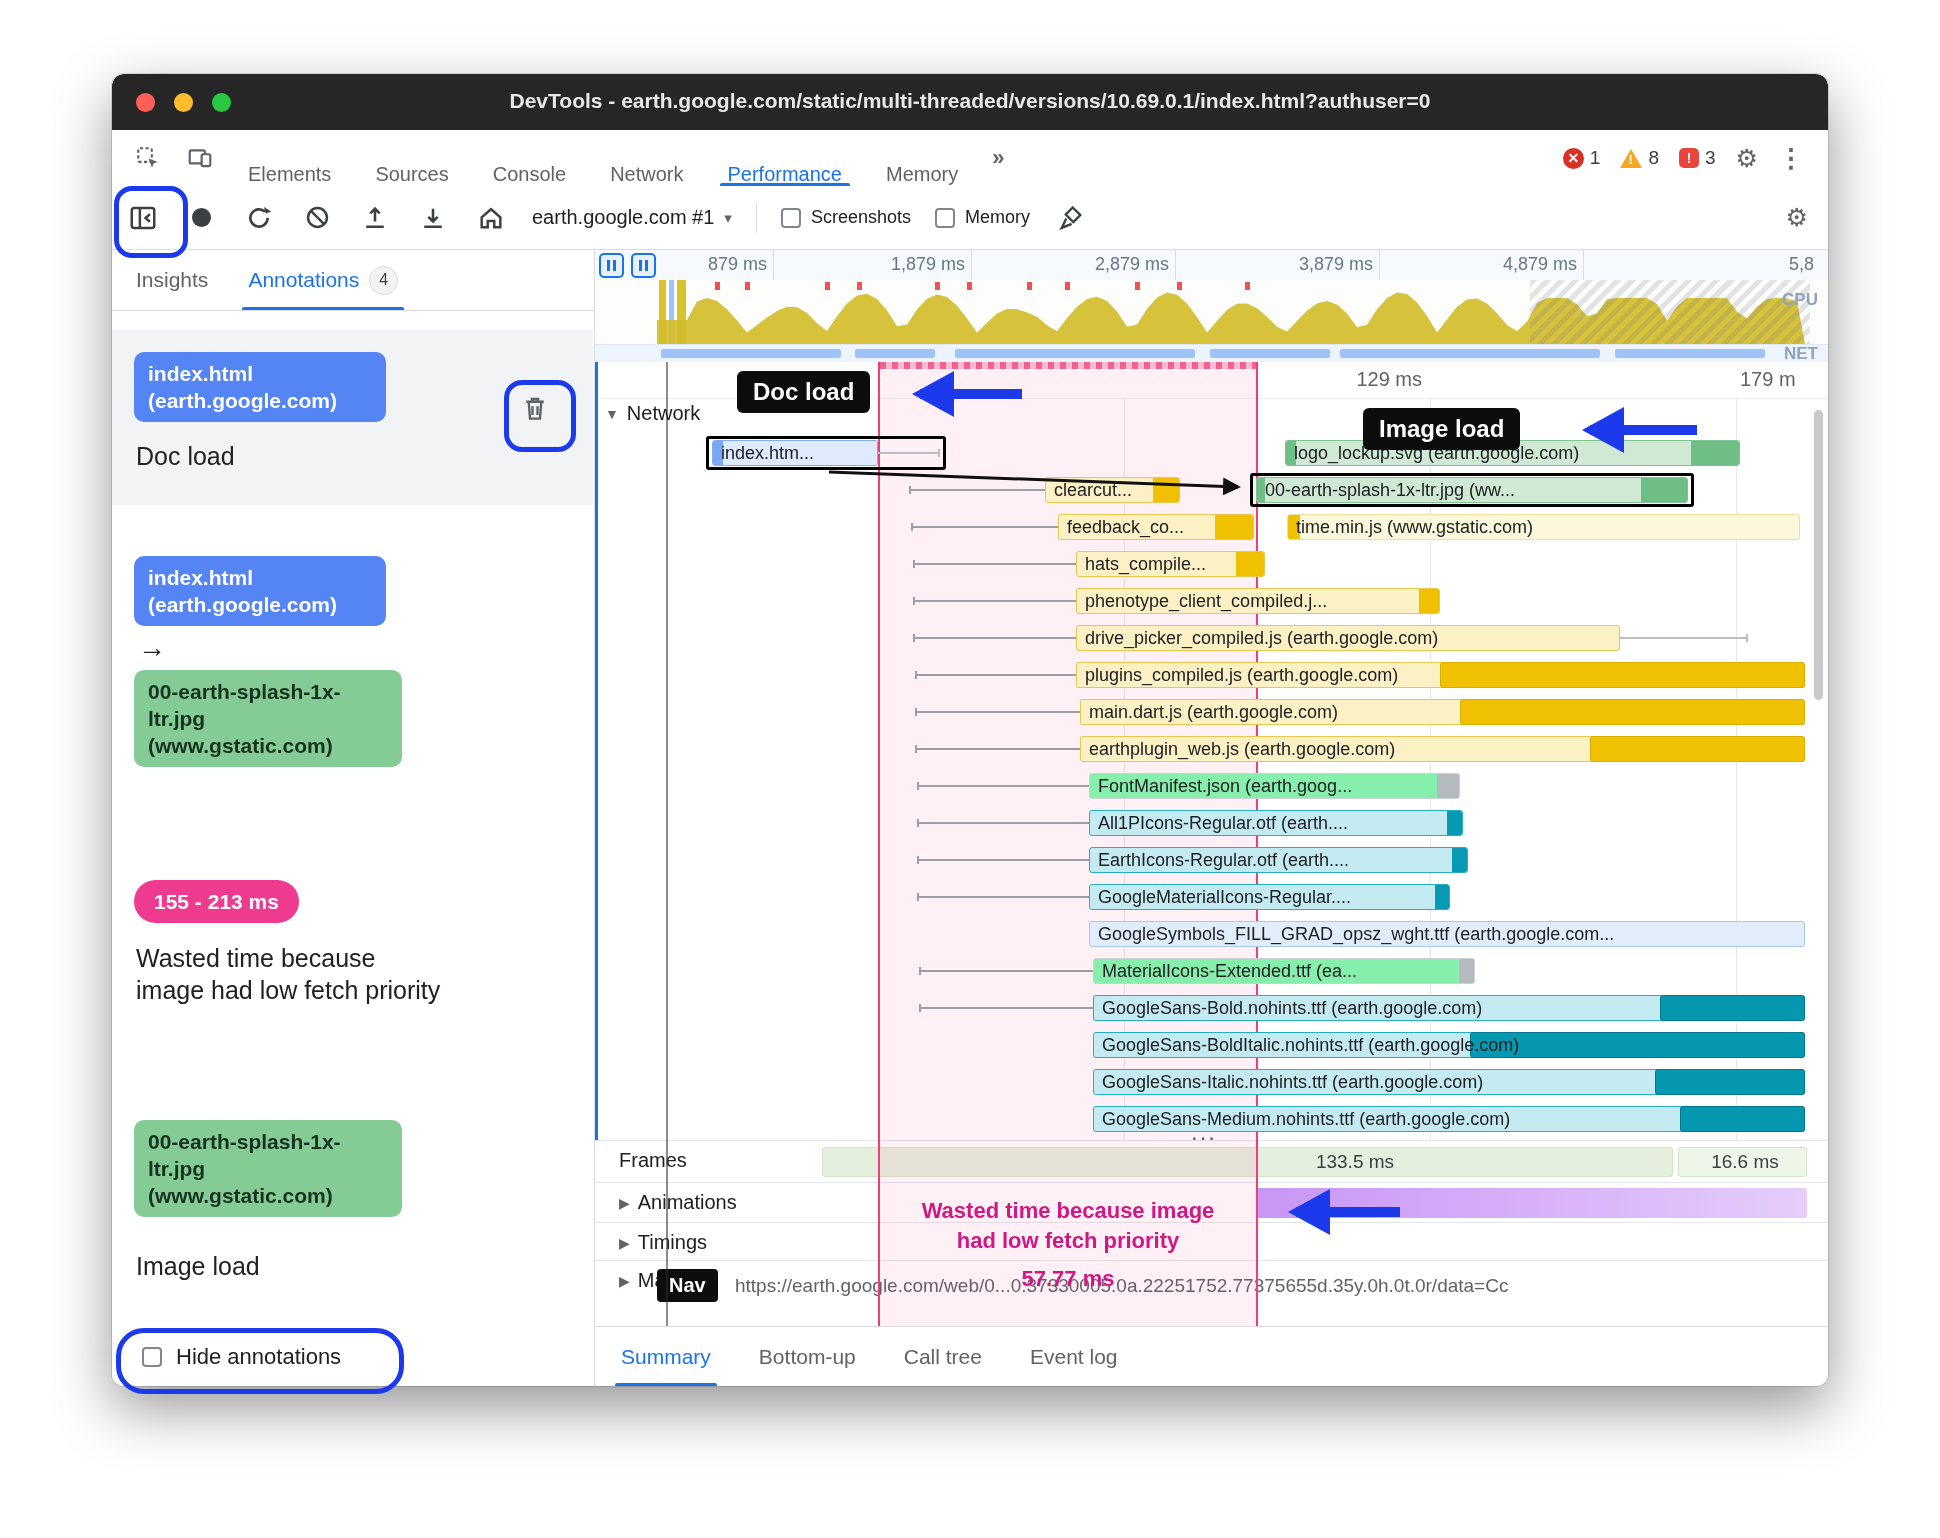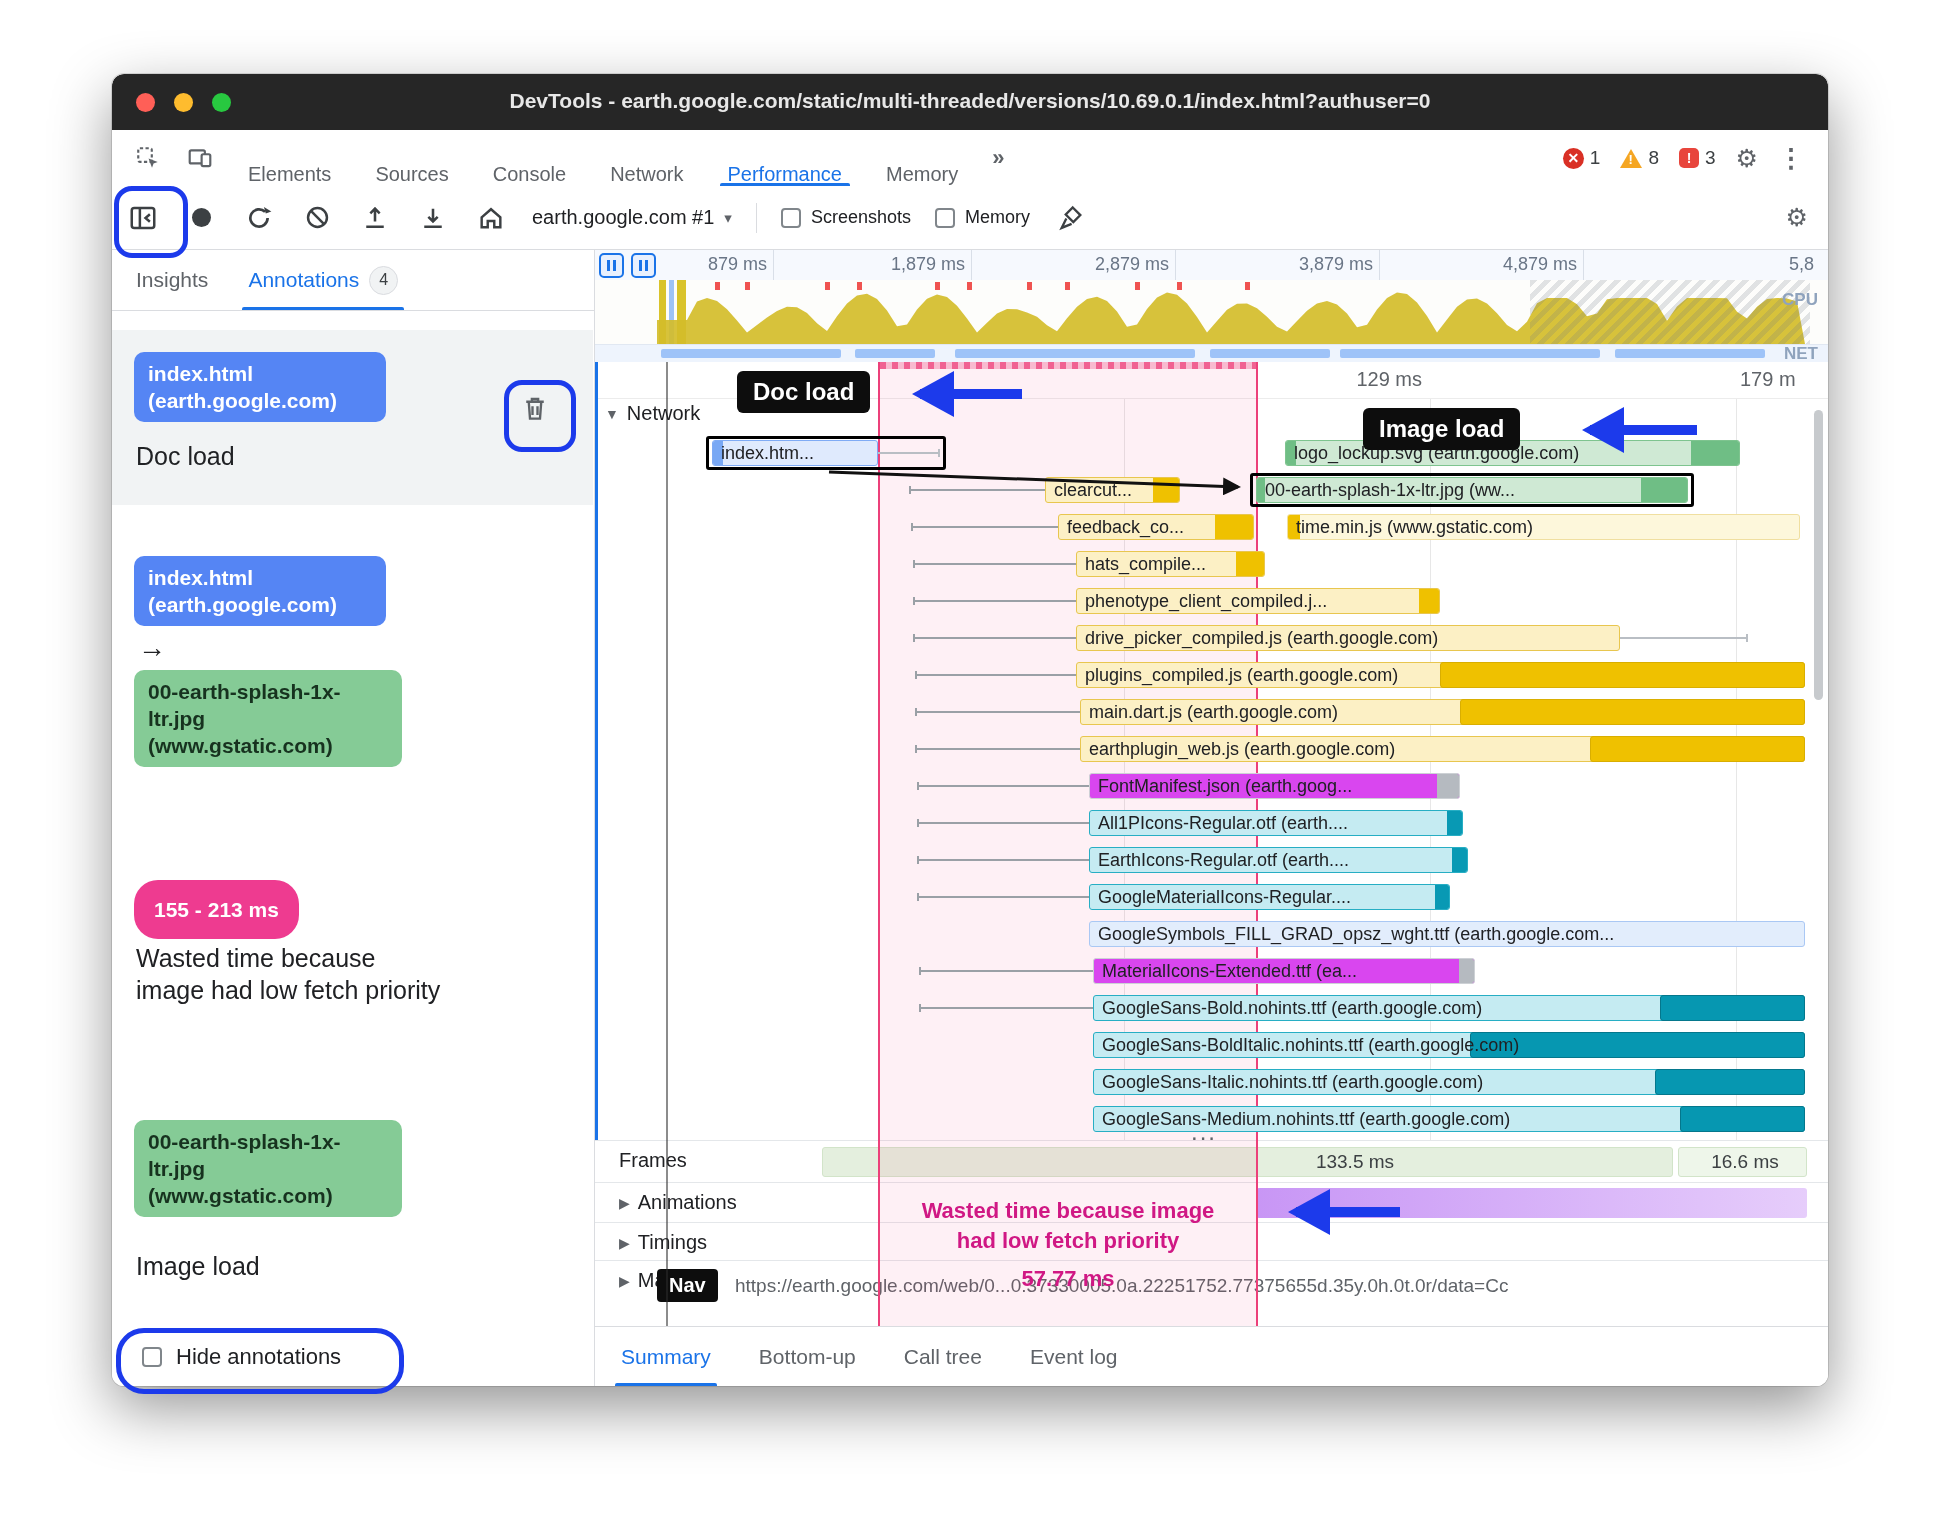--- a/index.html
+++ b/index.html
@@ -58,21 +58,21 @@
   .sb-tab{display:flex;align-items:center;gap:10px;font-size:21px;color:#5f6368;position:relative}
   .sb-tab.active{color:#1a73e8}
   .sb-tab.active::after{content:"";position:absolute;left:-6px;right:-6px;bottom:0;height:3px;background:#1a73e8;border-radius:2px 2px 0 0}
   .badge{min-width:27px;height:27px;border-radius:50%;background:#f1f3f4;border:1px solid #dadce0;color:#3c4043;
          font-size:16px;display:flex;align-items:center;justify-content:center}
   .card{position:absolute;left:0;right:1px}
   .card1bg{background:#f1f3f4}
   .pill{box-sizing:border-box;border-radius:10px;padding:8px 14px;font-weight:700;font-size:21px;line-height:27px;word-break:break-word}
   .pill.blue{position:absolute;left:22px;width:252px;background:#5585f4;color:#fff}
   .pill.green{position:absolute;left:22px;width:268px;background:#85cb96;color:#17321f}
-  .pill.pink{position:absolute;left:22px;background:#ee3b90;color:#fff;border-radius:24px;padding:16px 20px;white-space:nowrap;width:auto}
+  .pill.pink{position:absolute;left:22px;background:#ee3b90;color:#fff;border-radius:24px;padding:8px 20px;white-space:nowrap;width:auto}
   .card-label{position:absolute;left:24px;font-size:25px;color:#202124}
   .arrow-glyph{position:absolute;left:26px;font-size:28px;color:#202124}
   .trash-btn{position:absolute;left:404px;width:38px;height:40px;background:none;border:none;padding:0;display:flex;align-items:center;justify-content:center}
   .wrap-label{position:absolute;left:24px;width:310px;font-size:25px;line-height:32px;color:#202124}
   .hide-row{position:absolute;left:30px;bottom:16px;display:flex;align-items:center;gap:14px}
   .hide-label{font-size:22px;color:#202124}
 
   
   .timeline{position:absolute;left:483px;top:176px;width:1233px;height:1136px;background:#fff;overflow:hidden}
 
@@ -117,21 +117,21 @@
   .ntail::after{content:"";position:absolute;right:0;top:-3px;width:2px;height:8px;background:#b9bec4}
   .nbar{position:absolute;height:26px;border-radius:3px;box-sizing:border-box;overflow:hidden}
   .nlabel{position:relative;z-index:2;display:block;padding-left:8px;font-size:18px;line-height:24px;color:#202124;white-space:nowrap}
   .cap{position:absolute;top:0;bottom:0;z-index:1}
   .capl{left:0}.capr{right:0}
   .k-doc{background:#dfeafd;border:1.5px solid #7fabf5}.k-doc .cap{background:#79a8f4}
   .k-green{background:#cfe9d4;border:1.5px solid #7ec48f}.k-green .cap{background:#6fbe85}
   .k-yellow{background:#fcf0c5;border:1.5px solid #e8c64f}.k-yellow .cap{background:#efc100}
   .k-paleyellow{background:#fdf7db;border:1.5px solid #f0dfa0}.k-paleyellow .cap{background:#efc100}
   .k-font{background:#c5ebf2;border:1.5px solid #27aec4}.k-font .cap{background:#0899b4}
-  .k-gray{background:#d946ef;border:1.5px solid #cdd1d5}.k-gray .cap{background:#b5bac0}
+  .k-gray{background:#86efac;border:1.5px solid #cdd1d5}.k-gray .cap{background:#b5bac0}
   .k-lightblue{background:#e2edfc;border:1.5px solid #aac8f4}
   .nsolid{position:absolute;height:26px;border-radius:3px;box-sizing:border-box}
   .nsolid.k-yellow{background:#efc100;border:1.5px solid #d9ae00}
   .nsolid.k-font{background:#0697b1;border:1.5px solid #04778c}
   .selbox{position:absolute;height:34px;border:3px solid #000;border-radius:3px;box-sizing:border-box;z-index:5;pointer-events:none}
   .more-dots{position:absolute;left:596px;top:868px;font-size:24px;color:#5f6368;z-index:5;letter-spacing:2px}
   .scrollbar{position:absolute;left:1219px;top:160px;width:9px;height:290px;border-radius:5px;background:#c7cacd;z-index:7}
 
   
   .track{position:absolute;left:0;right:0;border-top:1px solid #e4e7ea;background:#fff;z-index:1}

